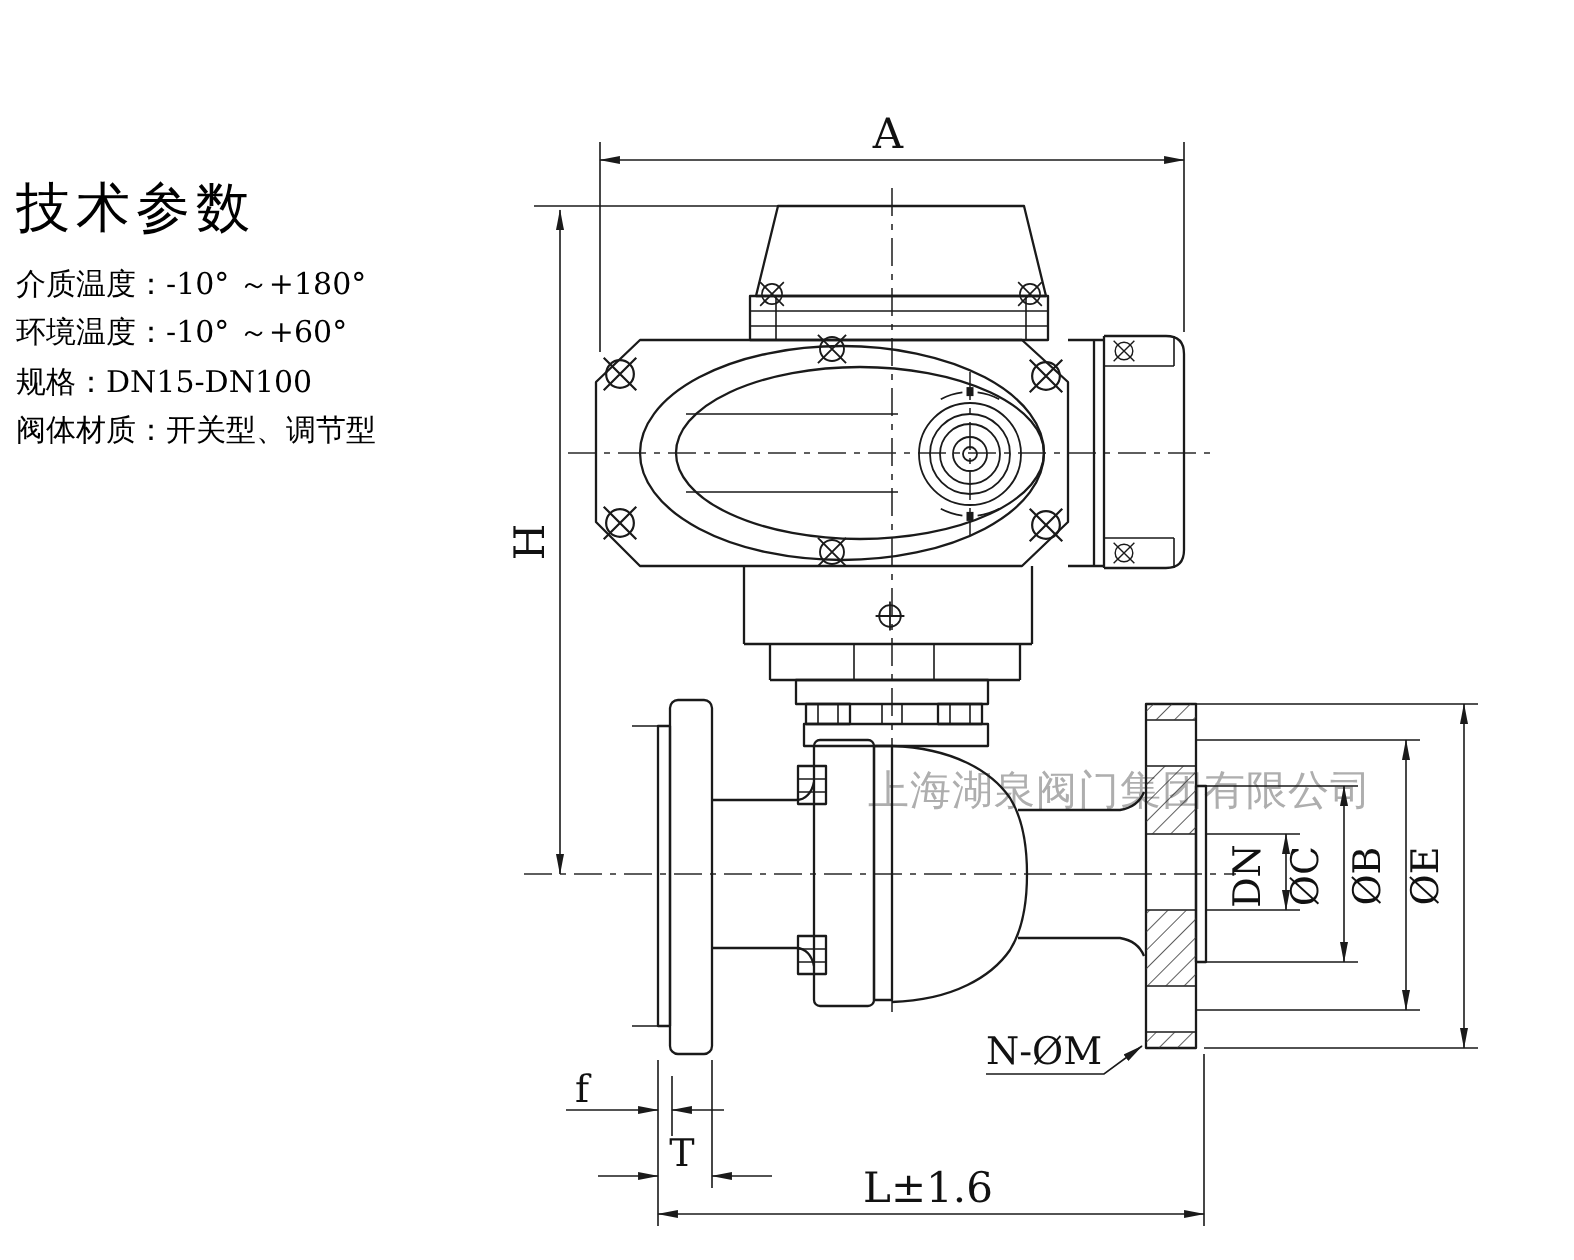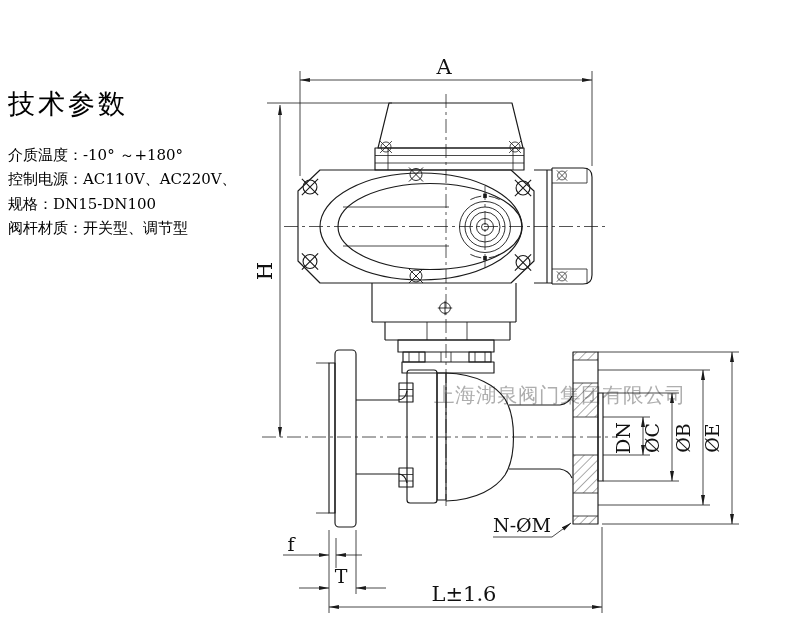--- a/index.html
+++ b/index.html
@@ -1,40 +1,40 @@
 <!DOCTYPE html>
 <html><head>
 <meta charset="utf-8">
 <style>
   html,body{margin:0;padding:0;background:#ffffff;}
   #stage{position:relative;width:787px;height:630px;background:#ffffff;overflow:hidden;
          font-family:"DejaVu Serif","Liberation Serif",serif;}
   .specs{position:absolute;left:8px;top:86px;width:292px;color:#000;}
-  .specs-title{font-size:27px;letter-spacing:3px;margin-bottom:21px;font-weight:500;}
+  .specs-title{font-size:27px;letter-spacing:3px;margin-bottom:8px;font-weight:500;}
   .spec-line{font-size:15px;line-height:24.4px;white-space:nowrap;}
   .watermark{position:absolute;left:434px;top:381px;font-size:20.5px;letter-spacing:0.5px;
              color:#8f8f8f;opacity:0.72;white-space:nowrap;pointer-events:none;}
   svg{position:absolute;left:0;top:0;}
   .ln{stroke:#1a1a1a;stroke-width:1.15;fill:none;stroke-linejoin:round;}
   .tn{stroke:#1a1a1a;stroke-width:0.8;fill:none;}
   .cl{stroke:#2a2a2a;stroke-width:0.8;fill:none;stroke-dasharray:14 4 3 4;}
   .dtx{font-family:"DejaVu Serif","Liberation Serif",serif;font-size:19px;fill:#111;}
   .dtx-big{font-family:"DejaVu Serif","Liberation Serif",serif;font-size:21px;fill:#111;}
 </style>
 </head>
 <body>
 
 <div id="stage">
 
   <div class="specs">
     <div class="specs-title">技术参数</div>
     <div class="spec-line">介质温度：-10° ～+180°</div>
-    <div class="spec-line">控制电源：AC110V、AC220V、</div>
+    <div class="spec-line">环境温度：-10° ～+60°</div>
     <div class="spec-line">规格：DN15-DN100</div>
-    <div class="spec-line">阀杆材质：开关型、调节型</div>
+    <div class="spec-line">阀体材质：开关型、调节型</div>
   </div>
 
   <div class="watermark">上海湖泉阀门集团有限公司</div>
 
   <svg width="787" height="630" viewBox="0 0 787 630">
     <defs>
       <marker id="arr" viewBox="0 0 12 6" refX="11.5" refY="3" markerWidth="13" markerHeight="6.5" orient="auto-start-reverse">
         <path d="M0,0.7 L12,3 L0,5.3 Z" fill="#1a1a1a"></path>
       </marker>
       <pattern id="hatch" patternUnits="userSpaceOnUse" width="6.5" height="6.5" patternTransform="rotate(45)">

